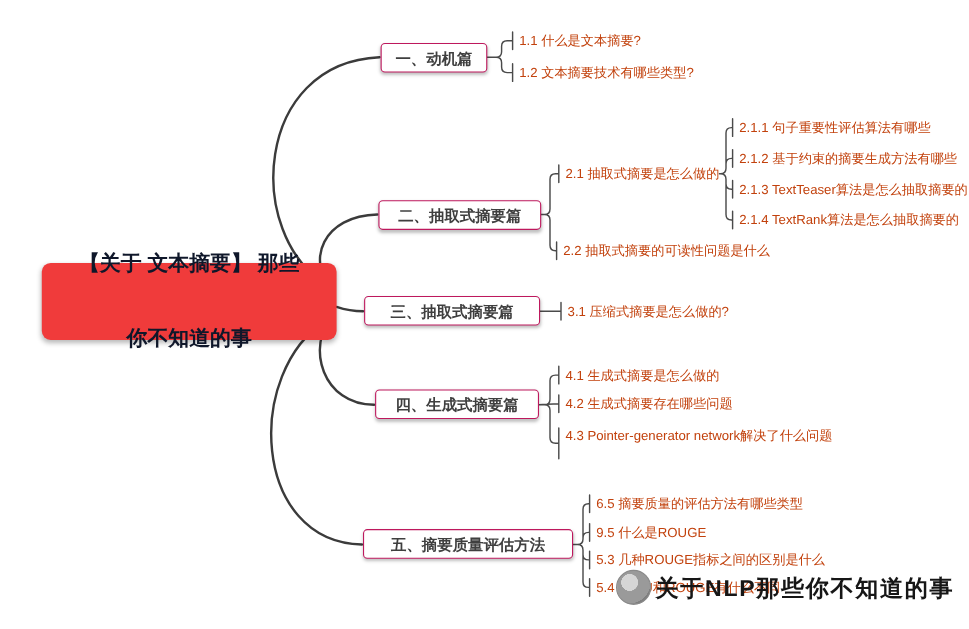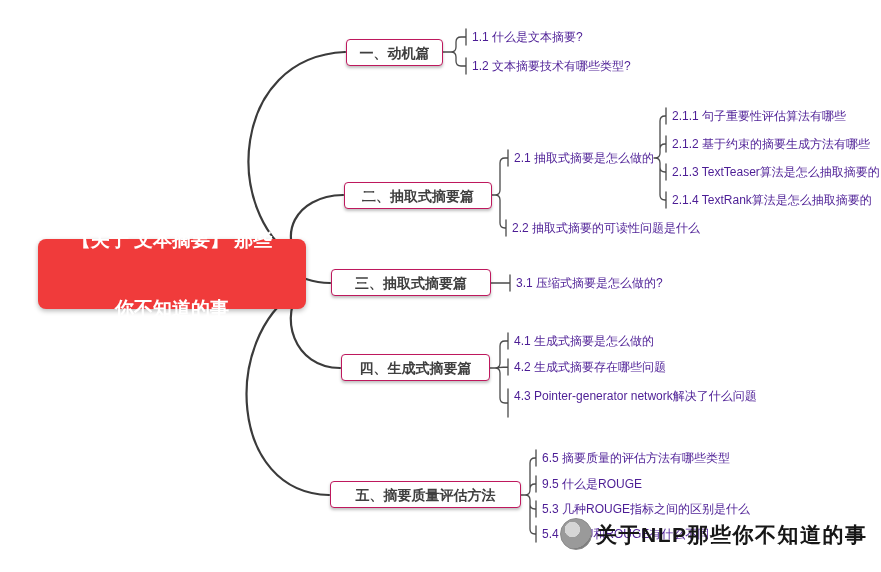--- a/index.html
+++ b/index.html
@@ -1,33 +1,33 @@
 <!DOCTYPE html>
 <html><head>
 <meta charset="utf-8">
 <style>
   html,body{margin:0;padding:0;background:#ffffff;}
   body{font-family:"Liberation Sans","DejaVu Sans",sans-serif;}
   .stage{position:relative;width:881px;height:572px;background:#ffffff;overflow:hidden;}
   .wires{position:absolute;left:0;top:0;z-index:1;}
   .root{
     position:absolute;left:38px;top:239px;width:268px;height:70px;
-    background:#f03b3b;border-radius:8px;color:#ffffff;
+    background:#f03b3b;border-radius:8px;color:#0f172a;
     display:flex;flex-direction:column;justify-content:center;align-items:center;
     font-size:19px;font-weight:bold;line-height:29px;text-align:center;
     box-shadow:0 2px 5px rgba(0,0,0,.28);z-index:2;gap:40px;
   }
   .branch{
     position:absolute;height:27px;line-height:27px;text-align:center;
     background:#ffffff;border:1px solid #be185d;border-radius:4px;
     font-size:14px;font-weight:bold;color:#3f3f3f;
     box-shadow:0 2px 3px rgba(0,0,0,.25);z-index:2;box-sizing:border-box;
   }
   .leaf{
-    position:absolute;font-size:12px;line-height:16px;color:#4c1d95;
+    position:absolute;font-size:12px;line-height:16px;color:#c2410c;
     white-space:nowrap;z-index:2;
   }
   .leaf.wrap{white-space:normal;}
   .wm-logo{
     position:absolute;left:560px;top:518px;width:32px;height:32px;border-radius:50%;
     background:radial-gradient(circle at 38% 35%, #d6d6d6 0 28%, #9a9a9a 29% 70%, #7f7f7f 71%);
     border:1px solid #8a8a8a;box-sizing:border-box;z-index:3;
   }
   .wm-text{
     position:absolute;left:596px;top:521px;font-size:21px;font-weight:bold;

